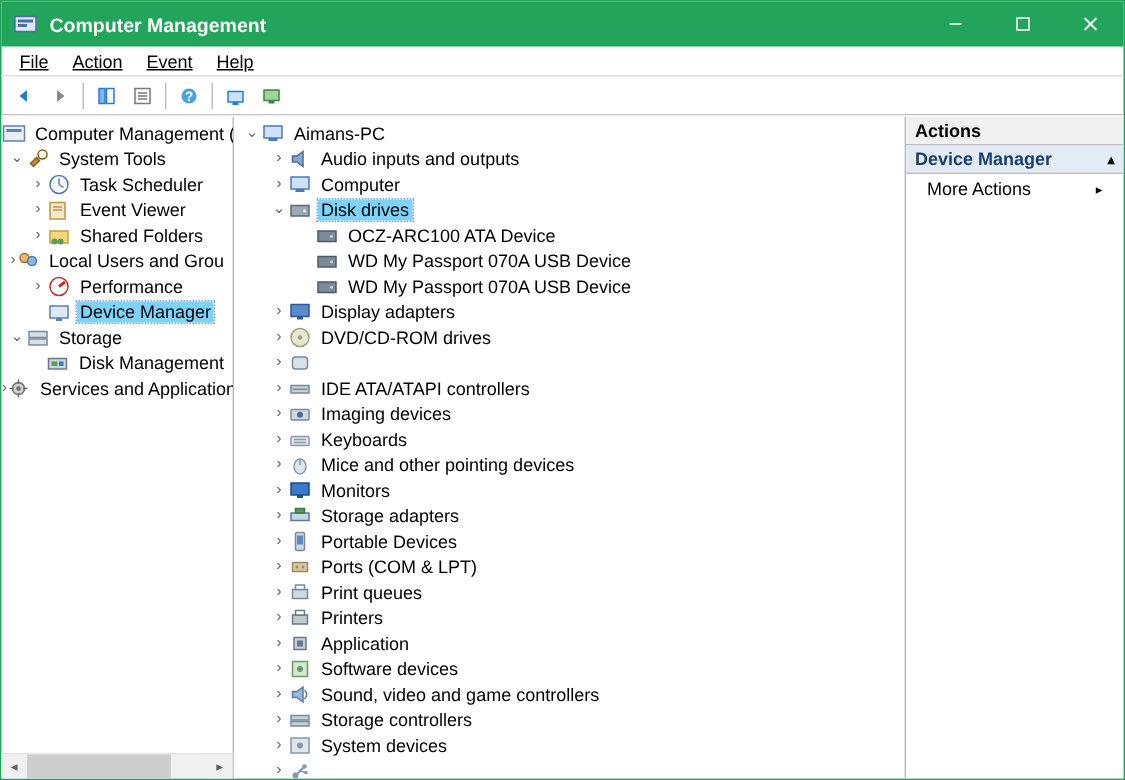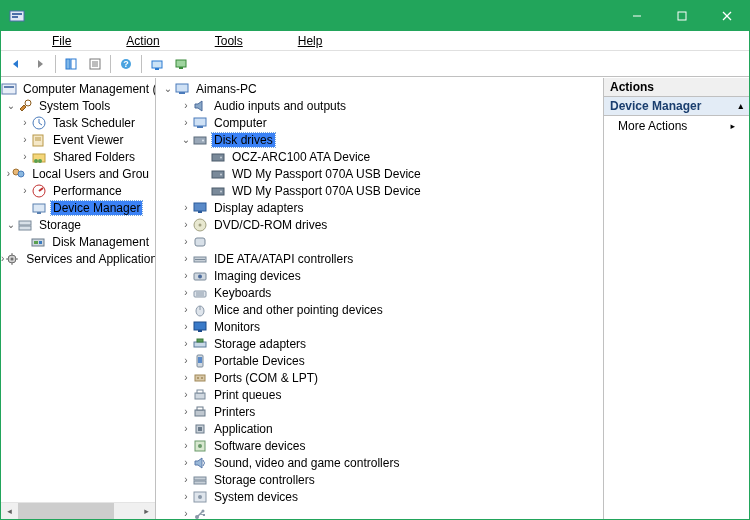--- a/index.html
+++ b/index.html
@@ -46,21 +46,20 @@
   .menubar {
     height: 20px;
     display: flex;
     align-items: center;
     padding: 0 4px;
     border-bottom: 1px solid #e0e0e0;
     font-size: 12px;
   }
   .menubar .menu-item {
     padding: 2px 8px;
-    margin-left: 39px;
   }
   .menubar .menu-item u { text-decoration: underline; }
   
   .toolbar {
     height: 26px;
     display: flex;
     align-items: center;
     padding: 0 4px;
     border-bottom: 1px solid #c0c0c0;
     gap: 2px;
@@ -112,21 +111,21 @@
   .tree-row .icon {
     width: 16px; height:16px;
     display:inline-flex;
     align-items:center; justify-content:center;
     margin-right: 4px;
   }
   .tree-row .label {
     padding: 0 2px;
   }
   .tree-row.selected .label {
-    background: #3b82f6;
+    background: #7dd3fc;
     outline: 1px dotted #7aa7d8;
   }
   .hscroll {
     height: 17px;
     border-top:1px solid #e4e4e4;
     background:#f0f0f0;
     display:flex;
     align-items:center;
   }
   .hscroll .thumb-track{flex:1;position:relative;height:17px;}
@@ -163,20 +162,21 @@
 <div class="window">
 
   <div class="titlebar">
     <span class="app-icon">
       <svg width="16" height="16">
           <rect x="1" y="3" width="14" height="10" fill="#dfe8f5" stroke="#4a6ea9"></rect>
           <rect x="3" y="5" width="10" height="2" fill="#4a6ea9"></rect>
           <rect x="3" y="8" width="6" height="2" fill="#4a6ea9"></rect>
         </svg>
     </span>
+    <span>Computer Management</span>
     <span class="spacer"></span>
     <span class="win-btn">
         <svg width="10" height="10">
           <line x1="1" y1="5" x2="9" y2="5" stroke="#fff" stroke-width="1"></line>
         </svg>
       </span>
     <span class="win-btn">
         <svg width="10" height="10">
           <rect x="1" y="1" width="8" height="8" fill="none" stroke="#fff" stroke-width="1"></rect>
         </svg>
@@ -185,21 +185,21 @@
         <svg width="10" height="10">
           <line x1="1" y1="1" x2="9" y2="9" stroke="#fff" stroke-width="1.2"></line>
           <line x1="9" y1="1" x2="1" y2="9" stroke="#fff" stroke-width="1.2"></line>
         </svg>
       </span>
   </div>
 
   <div class="menubar">
     <span class="menu-item"><u>File</u></span>
     <span class="menu-item"><u>Action</u></span>
-    <span class="menu-item"><u>Tools</u></span>
+    <span class="menu-item"><u>Event</u></span>
     <span class="menu-item"><u>Help</u></span>
   </div>
 
   <div class="toolbar">
     <span class="tool-btn">
         <svg width="14" height="14">
           <polygon points="9,3 4,7 9,11" fill="#2a7ad2"></polygon>
         </svg>
       </span>
     <span class="tool-btn">

